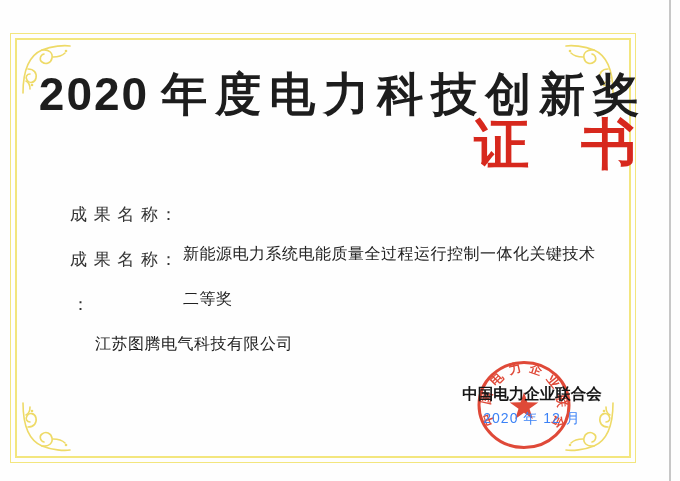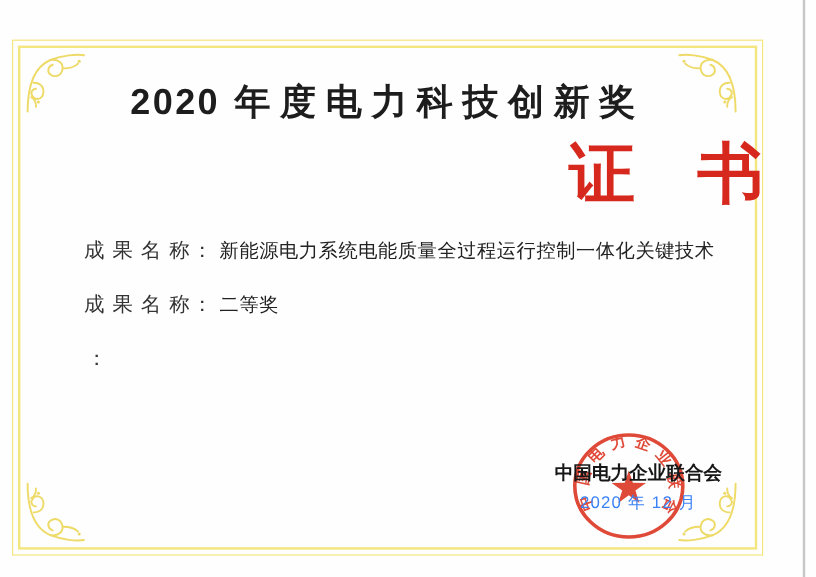--- a/index.html
+++ b/index.html
@@ -17,42 +17,42 @@
   .border-inner{position:absolute;inset:4px;border:2.5px solid #f3e67e;}
   
   .flourish{position:absolute;width:52px;height:52px;}
   .fl-tl{left:20px;top:43px;}
   .fl-tr{left:564px;top:43px;transform:scaleX(-1);}
   .fl-bl{left:20px;top:401px;transform:scaleY(-1);}
   .fl-br{left:564px;top:401px;transform:scale(-1,-1);}
   
   .title{
     position:absolute;left:10px;top:70px;width:626px;text-align:center;
-    color:#1d1d1d;font-weight:bold;font-size:30px;line-height:1.05;white-space:nowrap;
+    color:#1d1d1d;font-weight:bold;font-size:46px;line-height:1.05;white-space:nowrap;padding-left:20px;
   }
   .title .yr{letter-spacing:2px;}
   .title .cjk{letter-spacing:8px;margin-left:12px;}
   
   .subtitle{
     position:absolute;left:10px;top:116px;width:626px;text-align:right;
     color:#d7281d;font-size:55px;line-height:1.05;font-weight:bold;
     font-family:"Liberation Serif","DejaVu Serif",serif;
   }
   .subtitle .ch{display:inline-block;}
   .subtitle .ch + .ch{margin-left:38px;}
   
   .fields{position:absolute;left:70px;top:203px;color:#262626;
     font-family:"Liberation Serif","DejaVu Serif",serif;}
-  .field-row{display:flex;align-items:flex-end;height:17px;margin-bottom:28px;white-space:nowrap;}
+  .field-row{display:flex;align-items:flex-start;height:17px;margin-bottom:28px;white-space:nowrap;}
   .field-label{
     display:inline-block;width:88px;font-size:17px;color:#333;
     text-align:justify;text-align-last:justify;
   }
   .field-colon{font-size:17px;color:#333;margin-left:2px;}
-  .field-value{font-size:16px;color:#222;margin-left:6px;letter-spacing:.5px;}
+  .field-value{font-size:16px;color:#222;margin-left:6px;letter-spacing:.5px;margin-top:41px;}
   
   .certno{position:absolute;left:64px;top:404px;font-size:13.5px;color:#2c2c2c;white-space:nowrap;}
   .certno .lbl{letter-spacing:1px;color:#3a3a3a;}
   .certno .val{letter-spacing:.5px;}
   
   .issuer{position:absolute;left:447px;top:384px;width:170px;text-align:center;
     font-size:15.5px;font-weight:bold;color:#161616;z-index:3;white-space:nowrap;}
   .issue-date{position:absolute;left:447px;top:410px;width:170px;text-align:center;
     font-size:14px;color:#3b82f6;z-index:3;letter-spacing:1px;white-space:nowrap;}
   
@@ -110,20 +110,21 @@
       <span class="field-colon">：</span>
       <span class="field-value">新能源电力系统电能质量全过程运行控制一体化关键技术</span>
     </div>
     <div class="field-row">
       <span class="field-label">成果名称</span>
       <span class="field-colon">：</span>
       <span class="field-value">二等奖</span>
     </div>
     <div class="field-row">
       <span class="field-colon">：</span>
+      <span class="field-value">江苏图腾电气科技有限公司</span>
     </div>
   </div>
 
 
   <svg class="seal" viewBox="0 0 104 104">
     <ellipse cx="52" cy="52" rx="45" ry="42.5" fill="none" stroke="#dd3a28" stroke-width="3"></ellipse>
     <polygon points="52,39 55.4,49.3 66.3,49.4 57.5,55.8 60.8,66.1 52,59.8 43.2,66.1 46.5,55.8 37.7,49.4 48.6,49.3" fill="#dd3a28"></polygon>
     <path id="seal-arc" d="M24 72 A34 34 0 1 1 80 72" fill="none"></path>
     <text font-size="12.5" font-weight="bold" fill="#dd3a28" letter-spacing="1">
       <textPath href="#seal-arc" startOffset="2" textLength="166">中国电力企业联合会</textPath>

